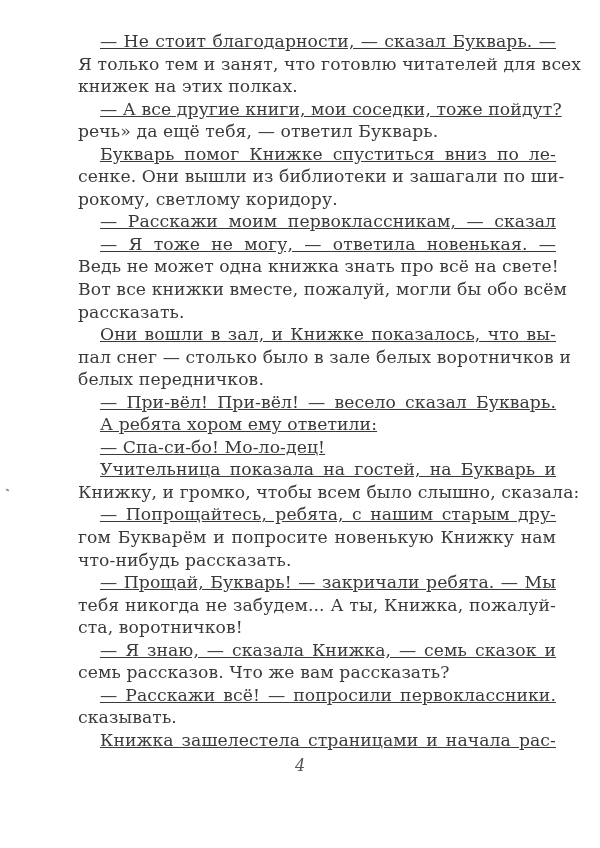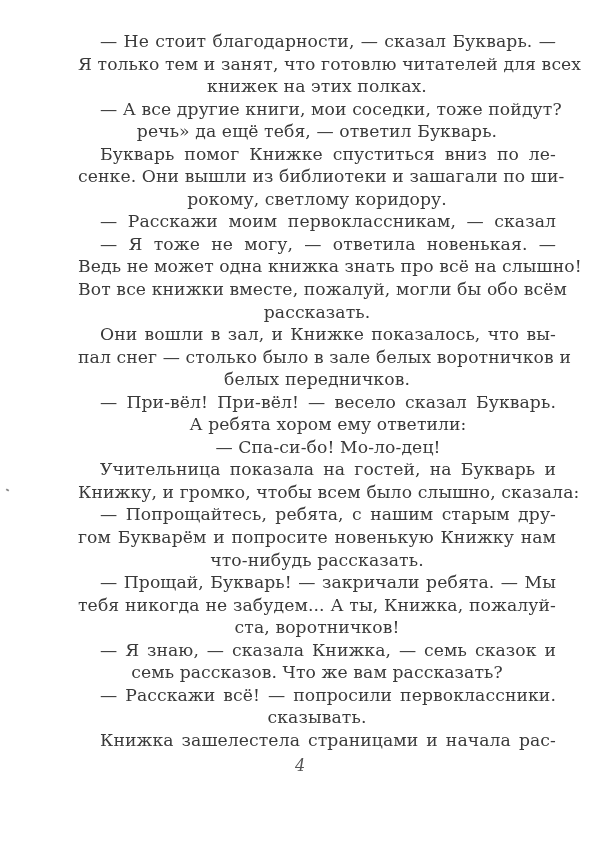--- a/index.html
+++ b/index.html
@@ -21,28 +21,28 @@
       top: 30px;
       width: 478px;
     }
     .line {
       display: block;
       height: 22.55px;
       line-height: 22.55px;
       font-size: 17.2px;
       white-space: nowrap;
       letter-spacing: 0.1px;
-      text-align: center;
     }
     .line.just {
       text-align: justify;
       text-align-last: justify;
     }
     .line.indent {
       padding-left: 22px;
+      text-decoration: underline;
     }
     .page-number {
       position: absolute;
       left: 0;
       width: 600px;
       top: 756px;
       text-align: center;
       font-style: italic;
       font-size: 16px;
       color: #555555;
@@ -64,21 +64,21 @@
     <span class="line indent just">— Не стоит благодарности, — сказал Букварь. —</span>
     <span class="line just">Я только тем и занят, что готовлю читателей для всех</span>
     <span class="line">книжек на этих полках.</span>
     <span class="line indent just">— А все другие книги, мои соседки, тоже пойдут?</span>
     <span class="line">речь» да ещё тебя, — ответил Букварь.</span>
     <span class="line indent just">Букварь помог Книжке спуститься вниз по ле-</span>
     <span class="line just">сенке. Они вышли из библиотеки и зашагали по ши-</span>
     <span class="line">рокому, светлому коридору.</span>
     <span class="line indent just">— Расскажи моим первоклассникам, — сказал</span>
     <span class="line indent just">— Я тоже не могу, — ответила новенькая. —</span>
-    <span class="line just">Ведь не может одна книжка знать про всё на слышно!</span>
+    <span class="line just">Ведь не может одна книжка знать про всё на свете!</span>
     <span class="line just">Вот все книжки вместе, пожалуй, могли бы обо всём</span>
     <span class="line">рассказать.</span>
     <span class="line indent just">Они вошли в зал, и Книжке показалось, что вы-</span>
     <span class="line just">пал снег — столько было в зале белых воротничков и</span>
     <span class="line">белых передничков.</span>
     <span class="line indent just">— При-вёл! При-вёл! — весело сказал Букварь.</span>
     <span class="line indent">А ребята хором ему ответили:</span>
     <span class="line indent">— Спа-си-бо! Мо-ло-дец!</span>
     <span class="line indent just">Учительница показала на гостей, на Букварь и</span>
     <span class="line just">Книжку, и громко, чтобы всем было слышно, сказала:</span>

